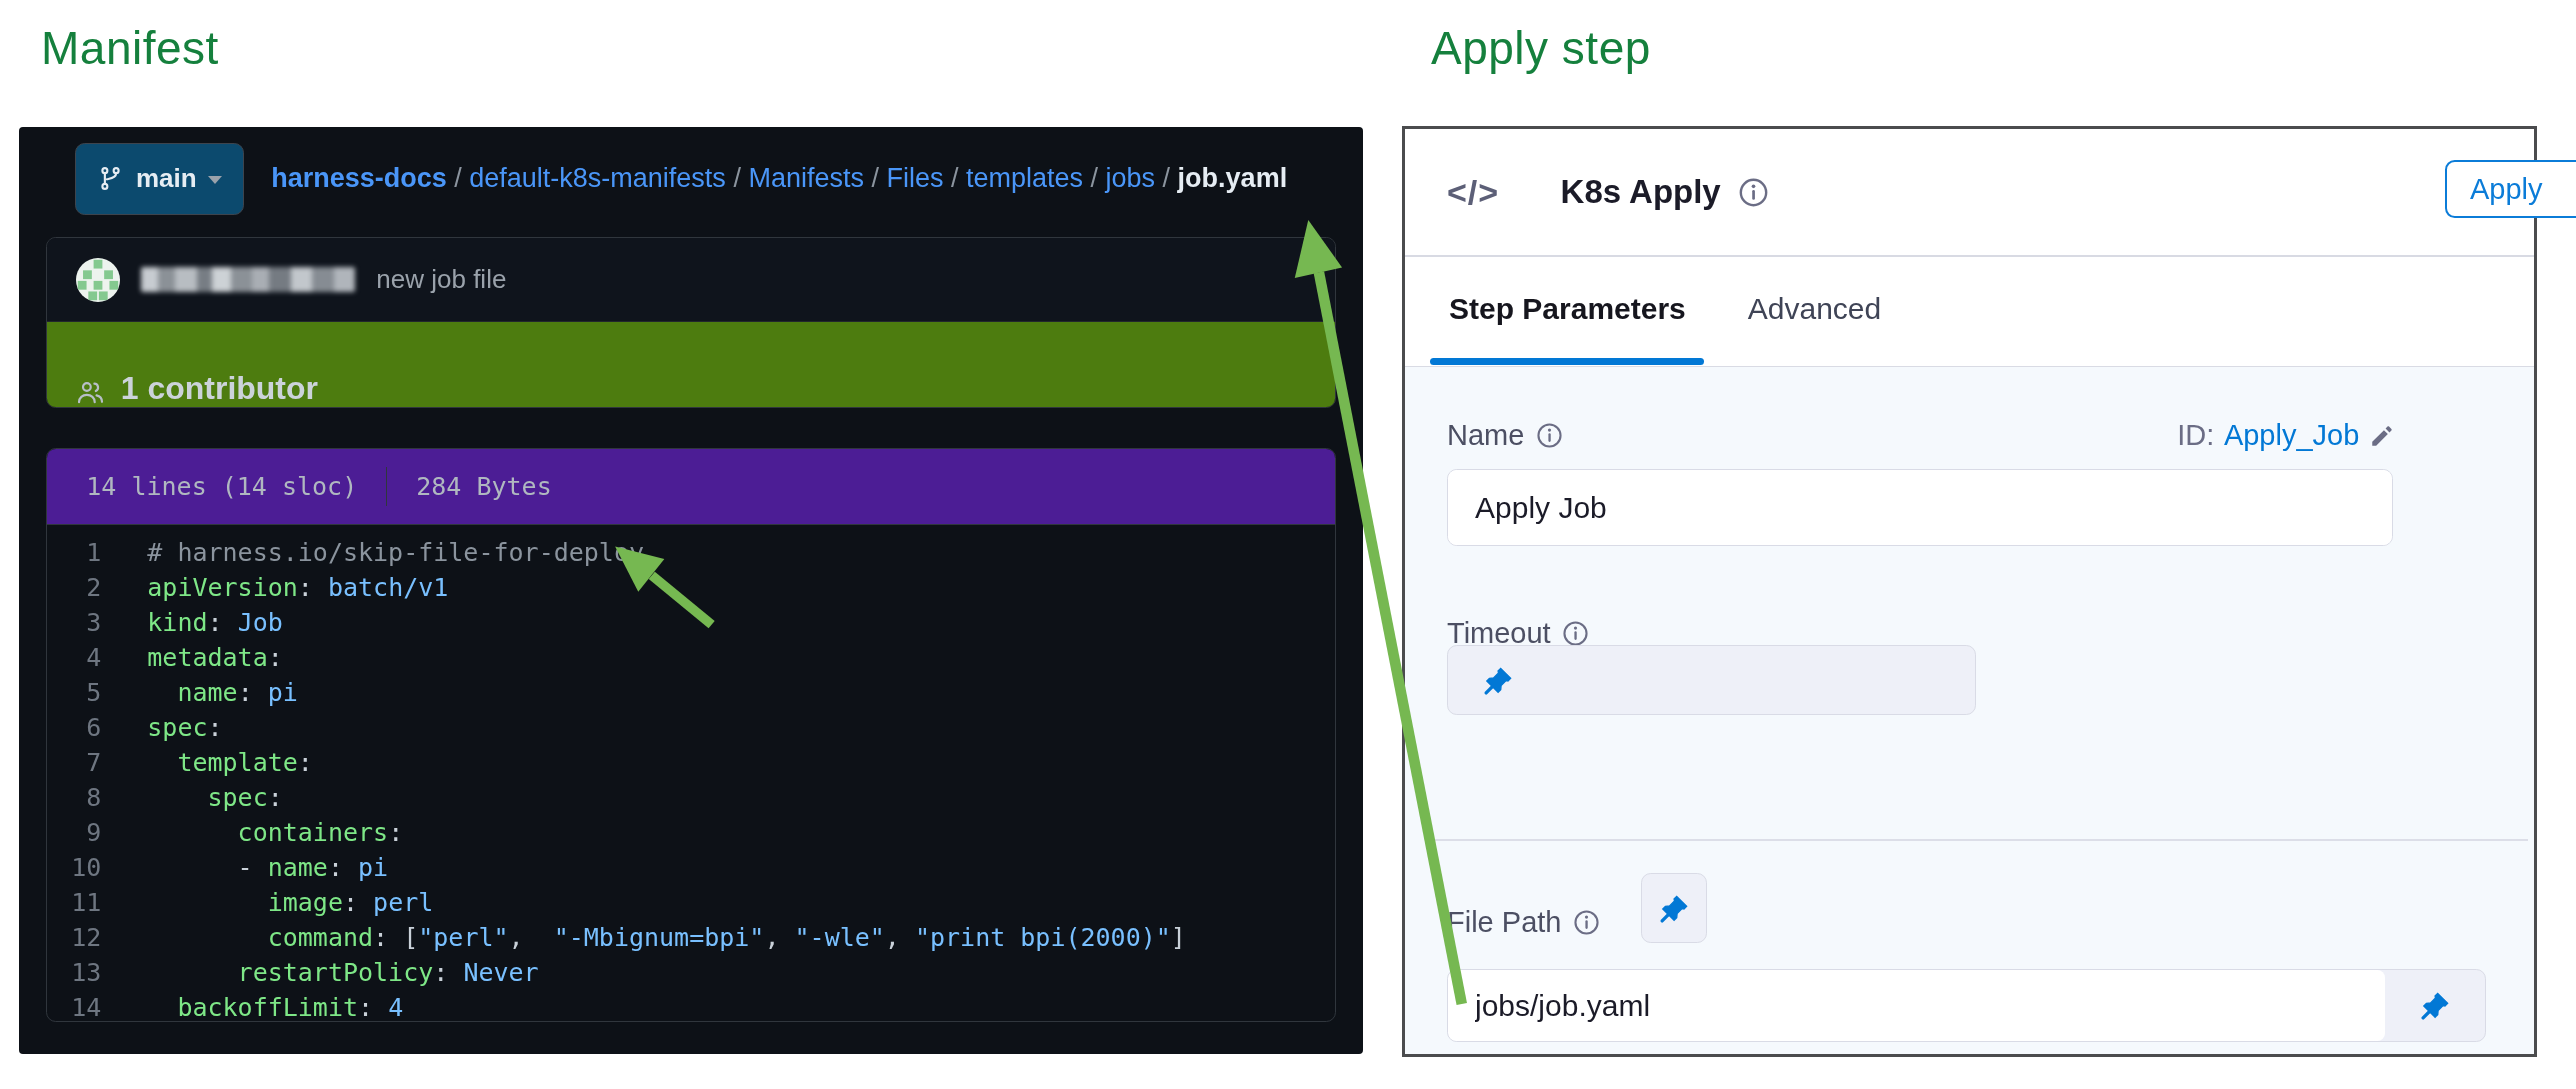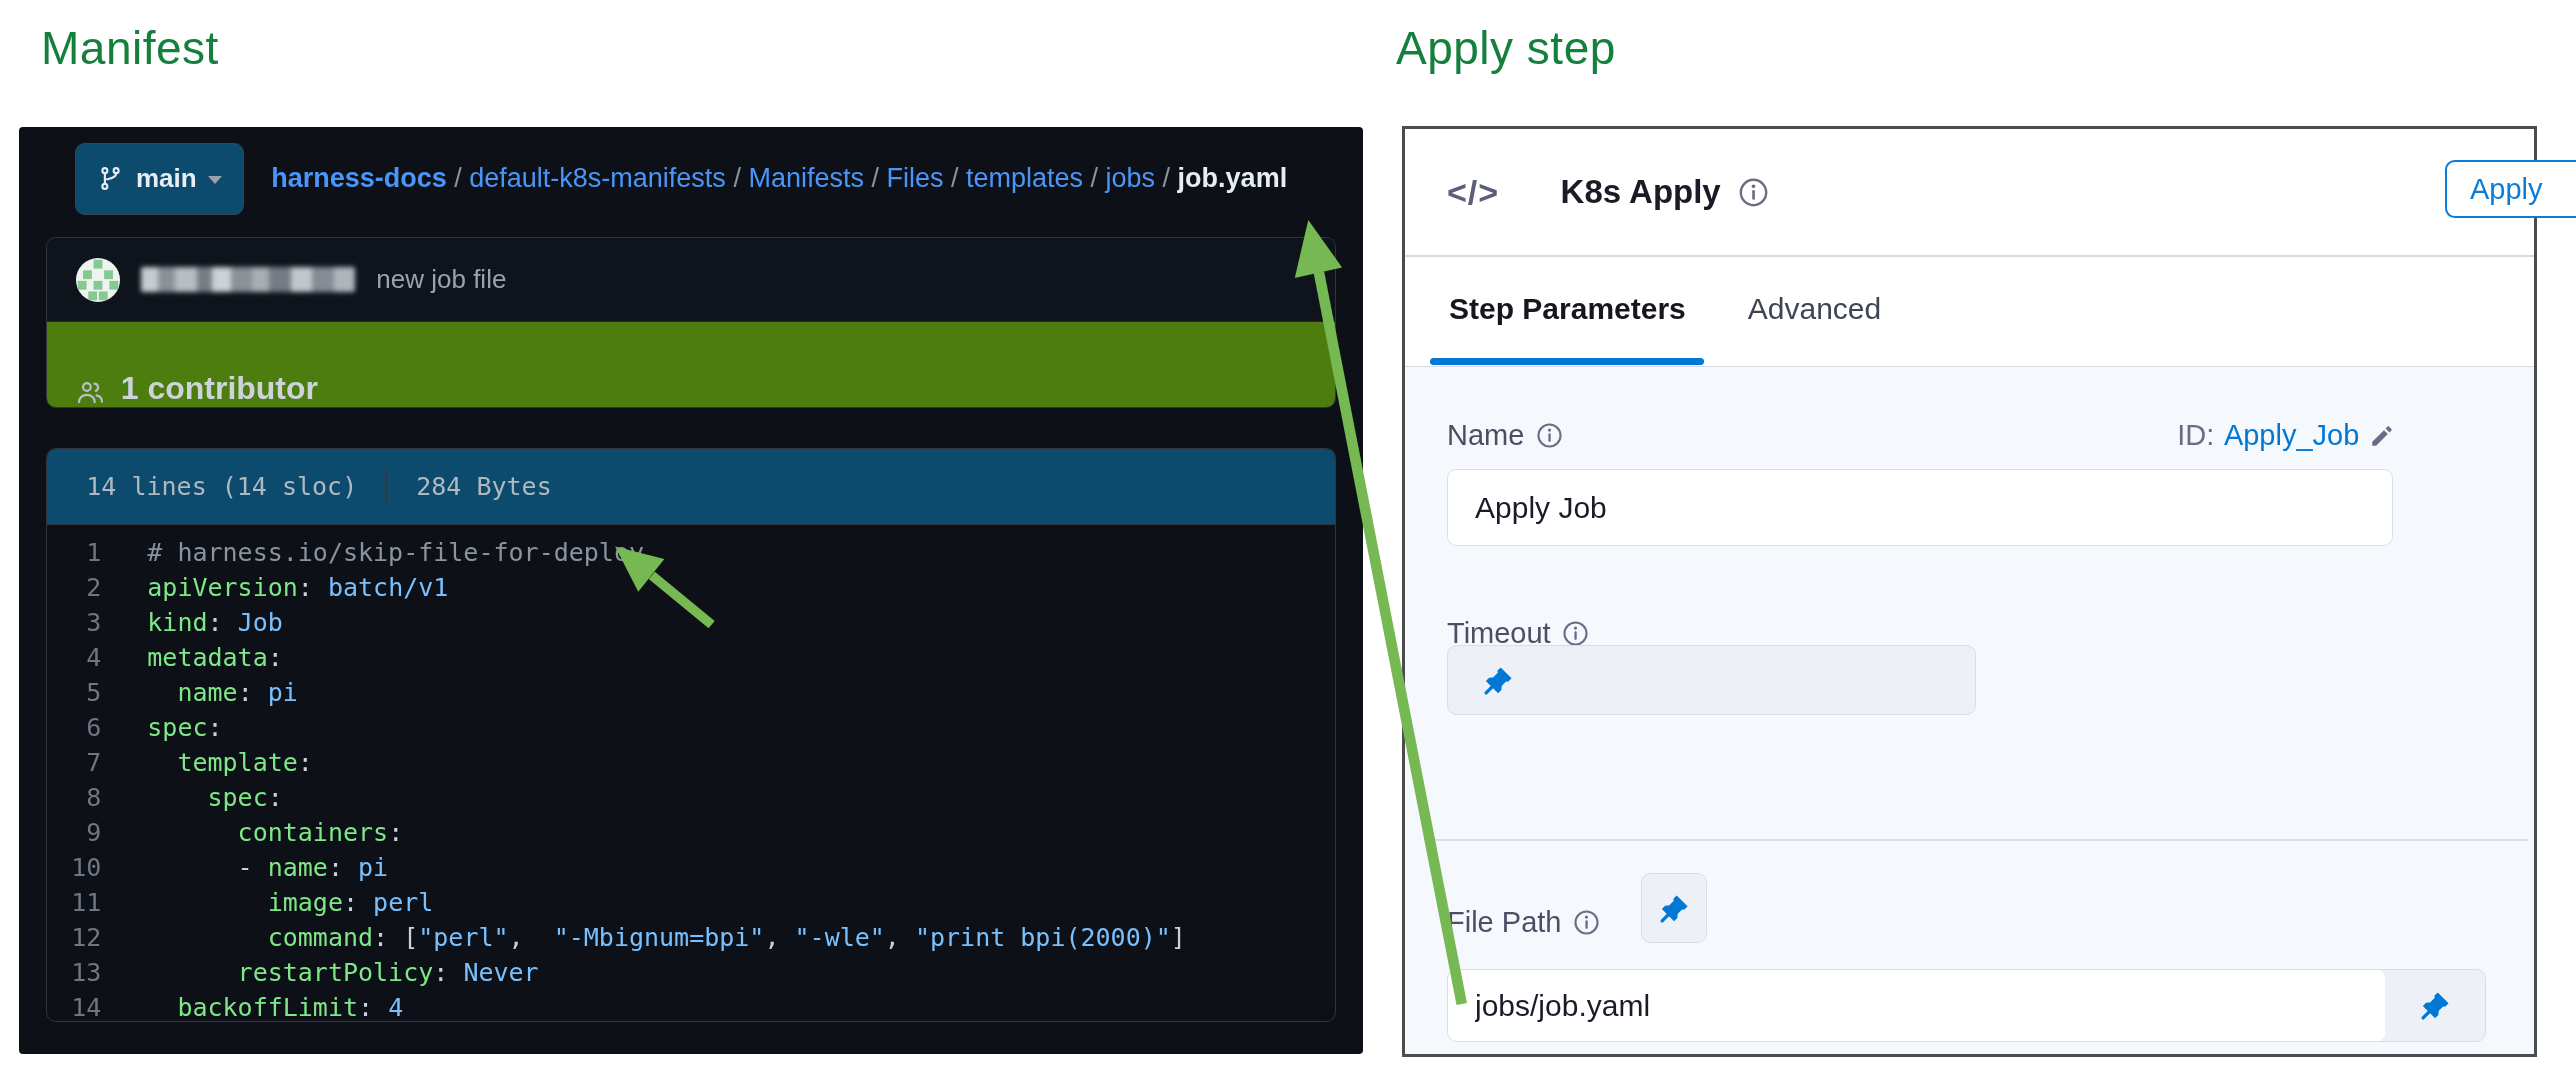--- a/index.html
+++ b/index.html
@@ -1,20 +1,20 @@
 <!DOCTYPE html>
 <html><head>
 <meta charset="utf-8">
 <style>
   html,body{margin:0;padding:0;background:#fff;}
   #stage{position:relative;width:2576px;height:1089px;background:#ffffff;overflow:hidden;
          font-family:"Liberation Sans",sans-serif;}
   .page-title{position:absolute;font-size:46px;font-weight:500;color:#15803d;letter-spacing:0.5px;}
   #title-left{left:41px;top:21px;}
-  #title-right{left:1396px;top:21px;}
+  #title-right{left:1431px;top:21px;}
 
   
   .gh{position:absolute;left:19.3px;top:127px;width:1344px;height:927px;background:#0d1117;
       border-radius:3.9px;color:#c9d1d9;}
   .gh-top{position:absolute;left:56px;top:15.4px;right:23px;height:73px;display:flex;align-items:center;gap:27px;}
   .branch-pill{display:flex;align-items:center;gap:11.6px;background:#0c4a6e;border:1px solid #3d444d;
       border-radius:9.7px;height:70px;padding:0 21px;cursor:pointer;}
   .branch-pill .blabel{font-size:26px;font-weight:600;color:#e6edf3;}
   .caret{width:0;height:0;border-left:7.7px solid transparent;border-right:7.7px solid transparent;
       border-top:8.7px solid #9aa2ab;margin-top:2.9px;}
@@ -30,21 +30,21 @@
   .avatar{width:44px;height:44px;flex:0 0 auto;}
   .blur-name{width:214px;height:25px;border-radius:1.9px;filter:blur(2.4px);
       background:linear-gradient(90deg,#c7ccd1 0 8%,#8b9197 8% 16%,#b8bdc2 16% 26%,#777d84 26% 33%,
       #cdd2d6 33% 42%,#8b9197 42% 52%,#a9aeb4 52% 60%,#757b82 60% 70%,#c2c7cc 70% 80%,#868c93 80% 90%,#b0b5bb 90% 100%);}
   .commit-msg{color:#9aa2ab;font-size:26px;}
   .contrib-row{height:85px;background:#4d7c0f;border-top:1px solid #21262d;display:flex;
       align-items:flex-end;padding:0 29px;gap:15.4px;font-size:32px;font-weight:600;color:#ccd3da;}
 
   .file-box{position:absolute;left:27px;top:321px;width:1290px;height:574px;border:1px solid #30363d;
       border-radius:9.7px;overflow:hidden;box-sizing:border-box;background:#0d1117;}
-  .file-header{height:75px;background:#0c4a6e;border-bottom:1px solid #30363d;display:flex;
+  .file-header{height:75px;background:#4c1d95;border-bottom:1px solid #30363d;display:flex;
       align-items:center;padding:0 39px;font-family:"DejaVu Sans Mono",monospace;font-size:25px;
       color:#b0b8c0;gap:29px;}
   .vdiv{width:1px;height:39px;background:#30363d;}
   .code{padding-top:9.7px;font-family:"DejaVu Sans Mono",monospace;font-size:25px;line-height:35px;}
   .code-line{display:flex;}
   .ln{width:54px;text-align:right;color:#6e7681;flex:0 0 auto;}
   .ct{margin-left:46px;white-space:pre;}
   .c-comment{color:#8b949e;}
   .c-key{color:#7ee787;}
   .c-val{color:#79c0ff;}

